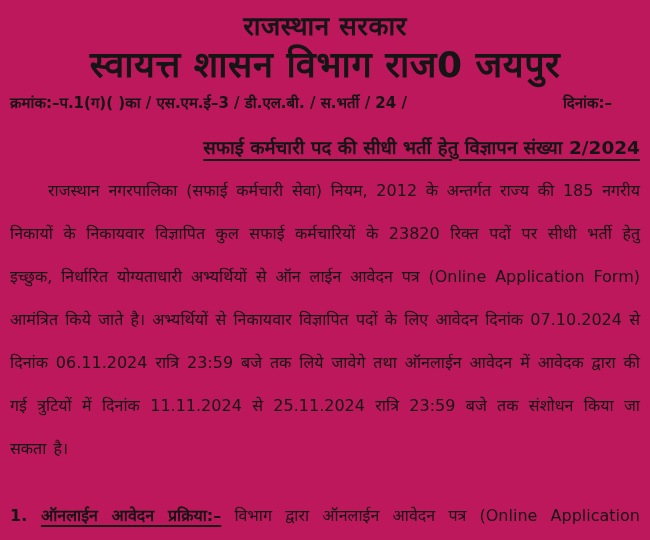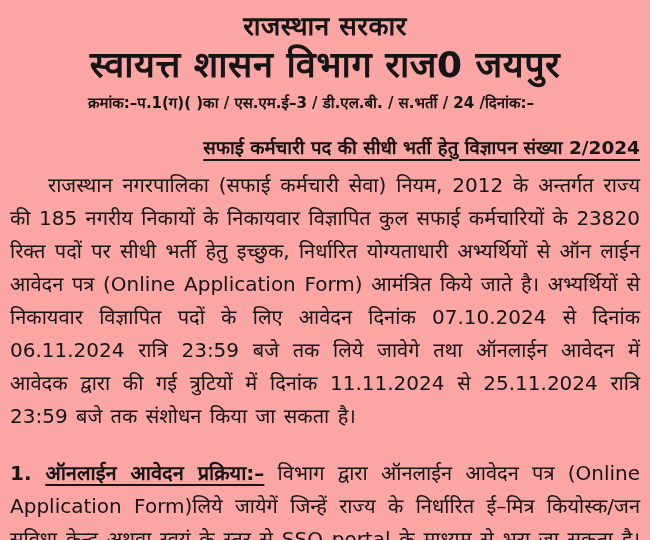--- a/index.html
+++ b/index.html
@@ -7,21 +7,21 @@
   body {
     width: 650px;
     height: 540px;
     overflow: hidden;
     font-family: "DejaVu Sans", sans-serif;
     color: #151515;
   }
   .page {
     width: 650px;
     height: 540px;
-    background: #fca5a5;
+    background: #be185d;
     padding: 10px 10px 0 10px;
     overflow: hidden;
   }
   .header { text-align: center; }
   .h1 {
     font-size: 26px;
     font-weight: bold;
     line-height: 1.25;
     letter-spacing: 0.5px;
   }
@@ -34,42 +34,42 @@
   .address {
     font-size: 15.5px;
     font-weight: bold;
     margin-top: 5px;
     text-decoration: underline;
     text-underline-offset: 3px;
     text-decoration-thickness: 2px;
   }
   .refline {
     display: flex;
-    justify-content: center;
+    justify-content: space-between;
     align-items: baseline;
     font-size: 15px;
     font-weight: bold;
     margin-top: 6px;
     padding-right: 28px;
   }
   .doc-title {
     text-align: right;
     font-size: 18.5px;
     font-weight: bold;
     margin-top: 22px;
     margin-bottom: 10px;
   }
   .doc-title span {
     text-decoration: underline;
     text-underline-offset: 5px;
     text-decoration-thickness: 2px;
   }
   .para {
-    font-size: 20px;
-    line-height: 33px;
+    font-size: 16px;
+    line-height: 43px;
     text-align: justify;
     word-spacing: 2px;
   }
   .para.intro {
     margin-top: 6px;
     text-indent: 38px;
   }
   .para.section { margin-top: 24px; }
   .sec-num { font-weight: bold; }
   .sec-head {

